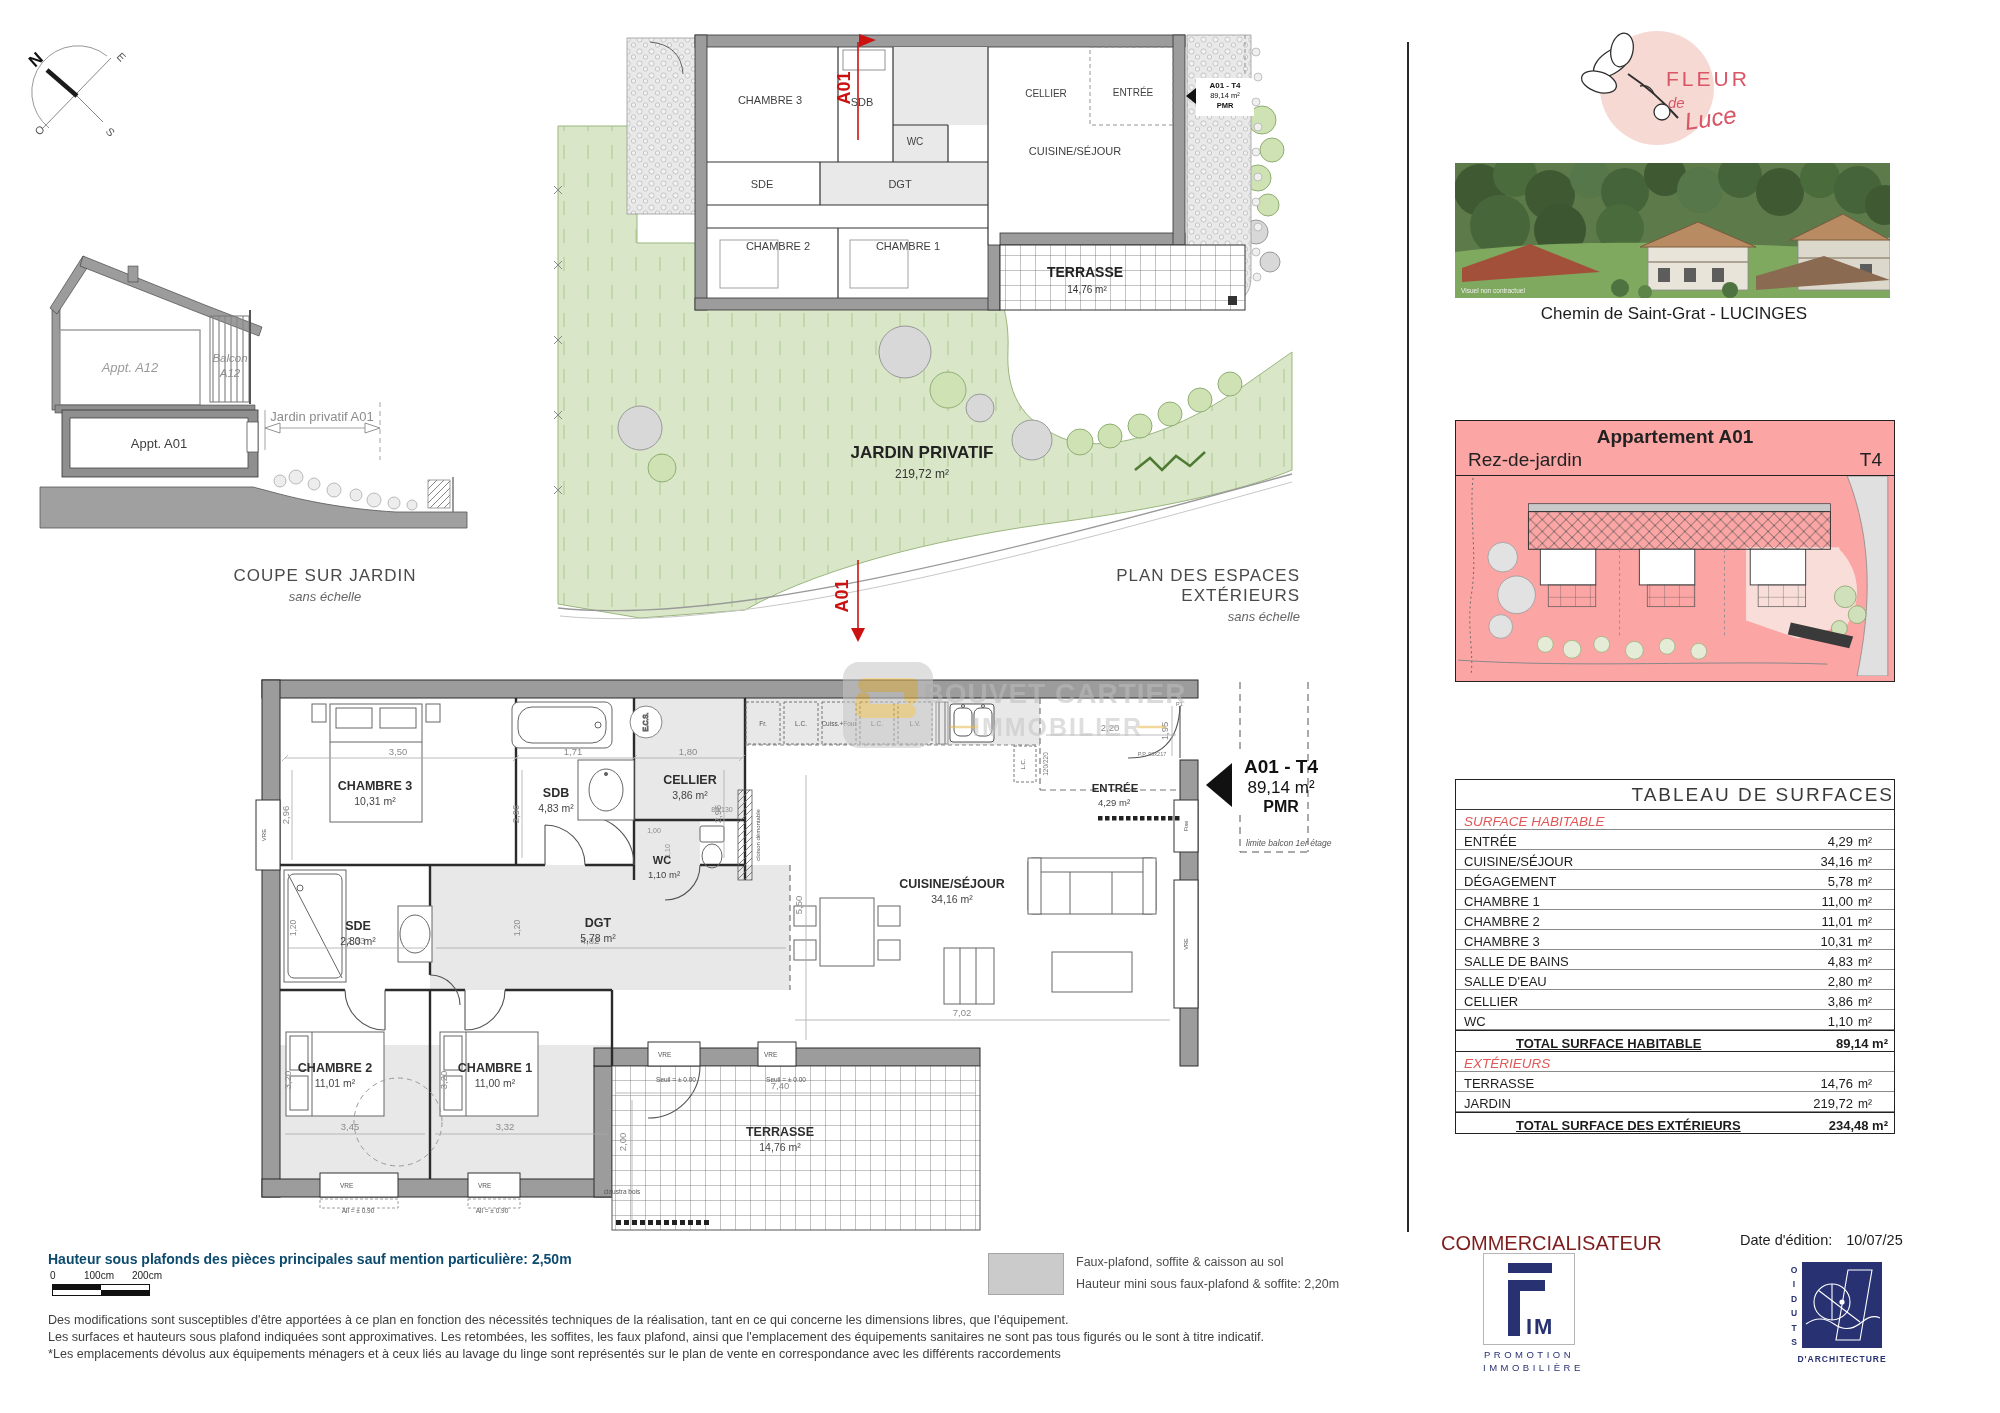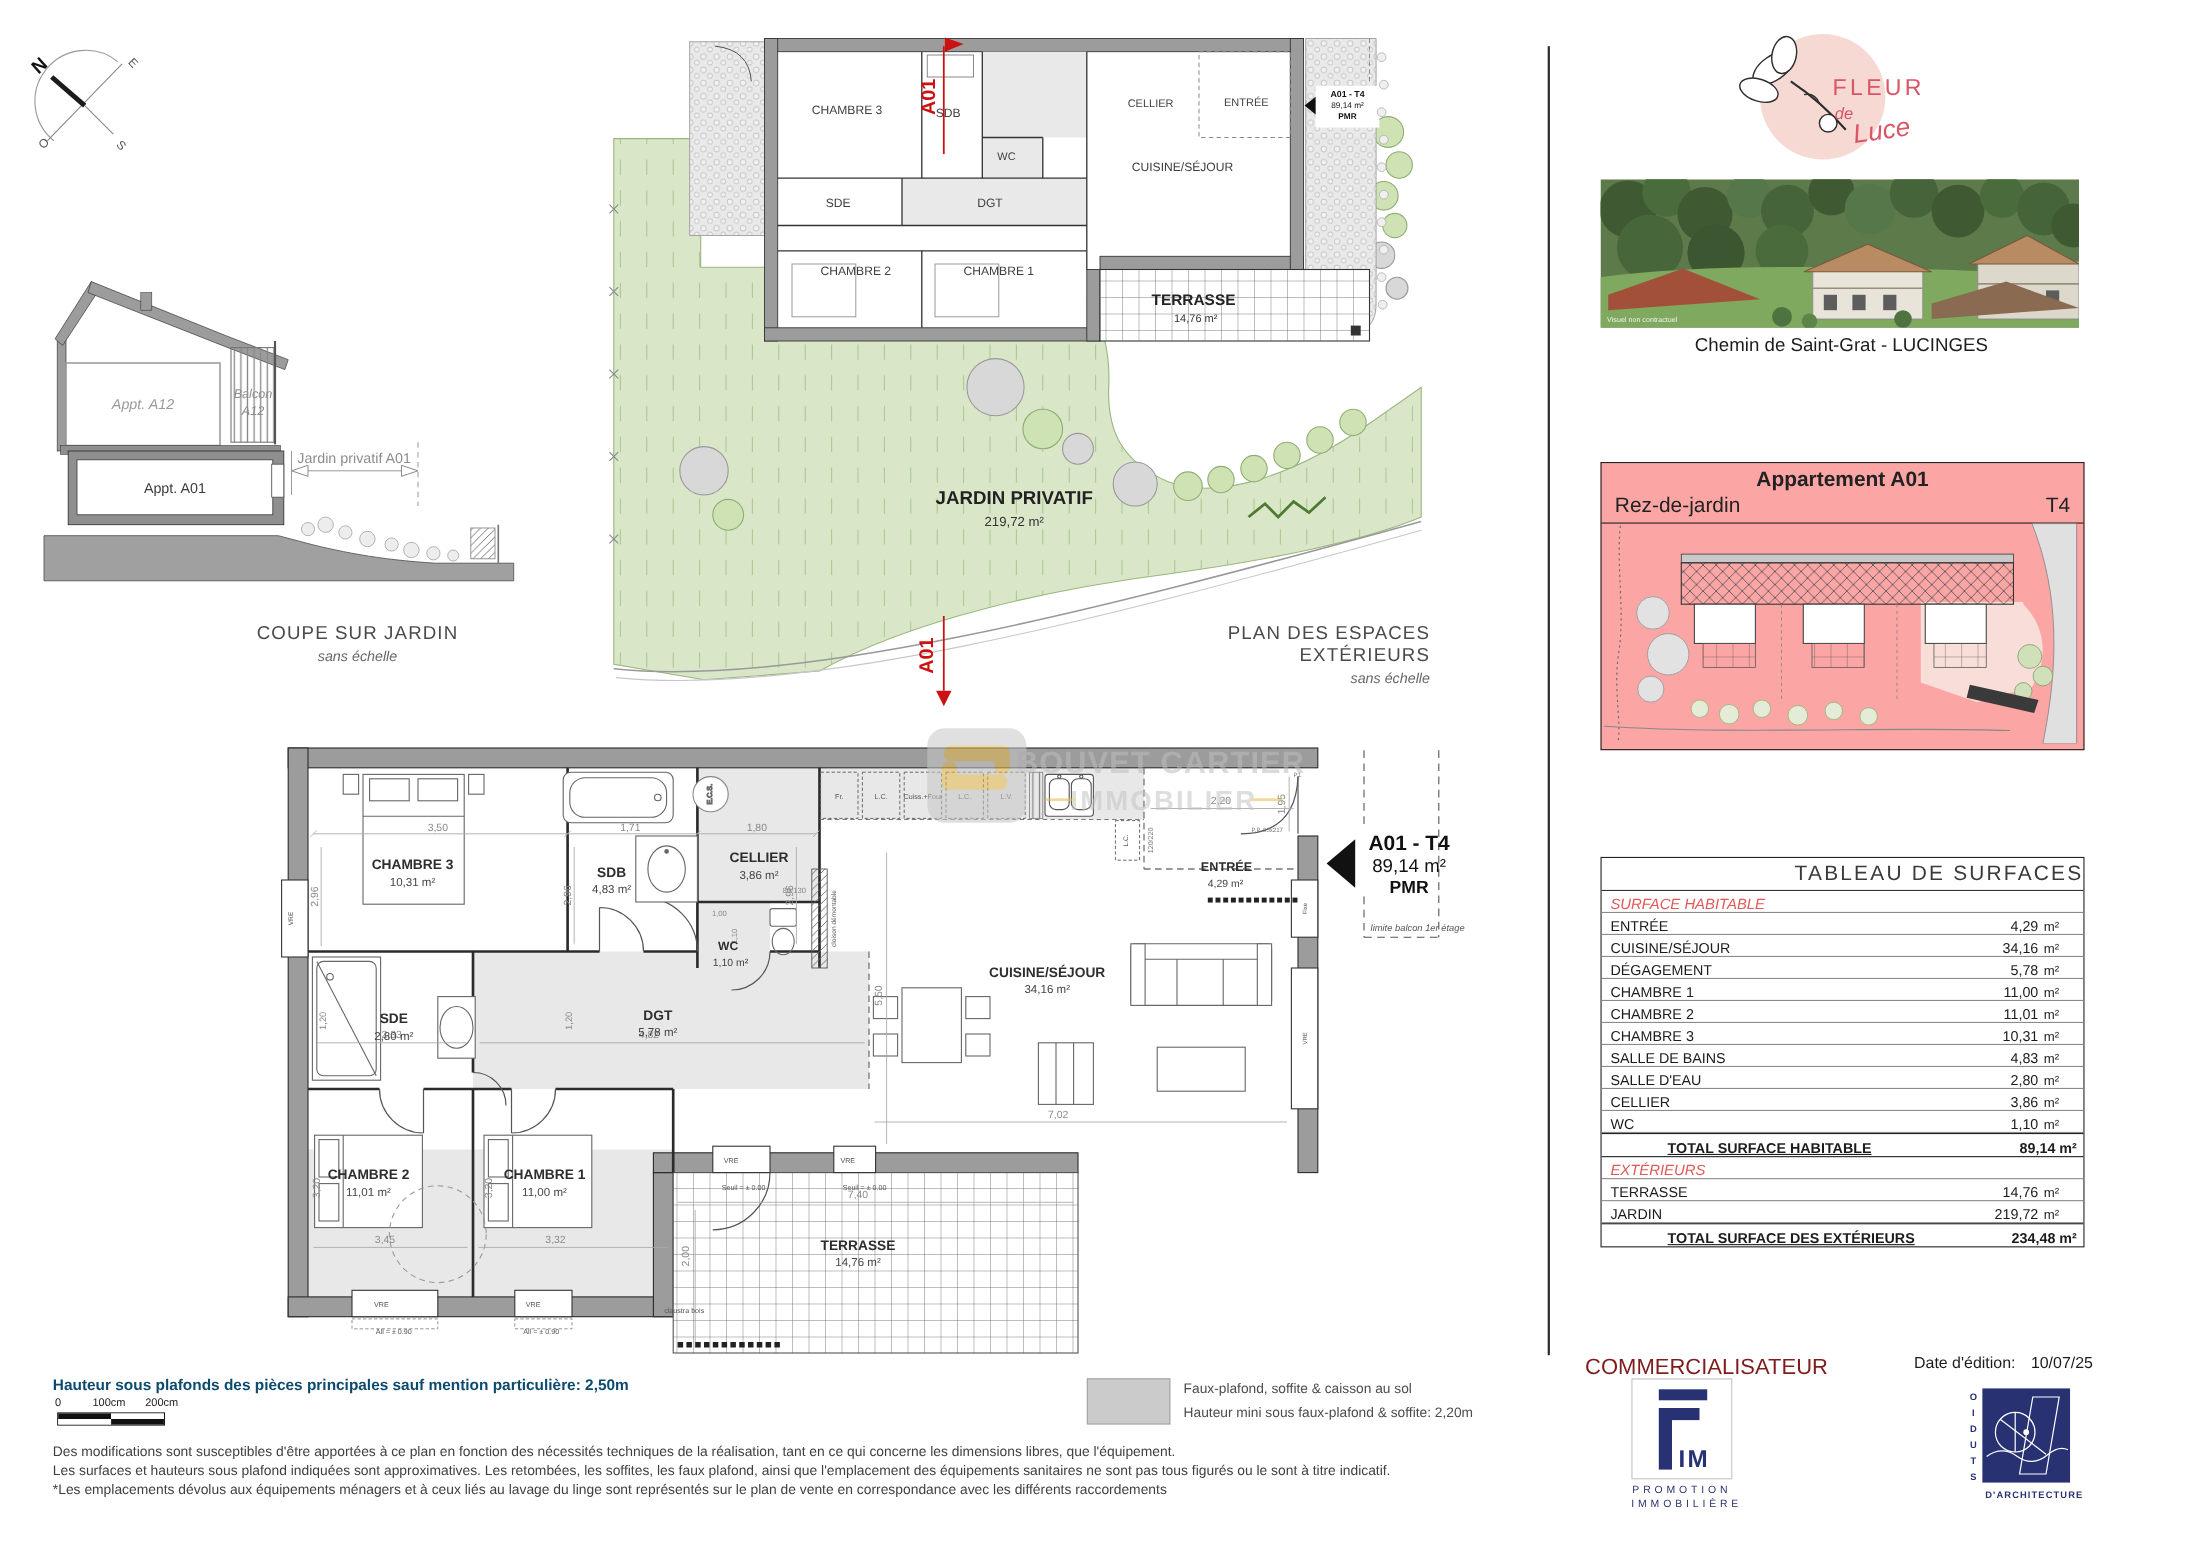--- a/index.html
+++ b/index.html
@@ -22,21 +22,21 @@
   .trow .lab{flex:1;padding-left:8px;white-space:nowrap}
   .trow .val{width:70px;text-align:right}
   .trow .unit{width:36px;padding-left:5px;font-size:12px}
   .trow.total{font-weight:bold;border-top:1.3px solid #222;border-bottom:1.3px solid #222;height:20px}
   .trow.total .lab{padding-left:60px;text-decoration:underline}
   .trow.total .val{width:120px;padding-right:6px}
   .trow:last-child{border-bottom:none}
   .commercial{font-size:20px;color:#7f1d1d}
   .fim-lines{width:92px;text-align:center;color:#283272;font-size:9.5px;letter-spacing:3.5px;line-height:13px}
   .studio-letters{display:flex;flex-direction:column;justify-content:space-between;align-items:center;color:#283272;font-size:8.5px;font-weight:bold}
-  .studio-bottom{width:104px;text-align:right;color:#283272;font-size:8.5px;font-weight:bold;letter-spacing:1px}
+  .studio-bottom{width:104px;text-align:center;color:#283272;font-size:8.5px;font-weight:bold;letter-spacing:1px}
   .date-line{font-size:14.5px;color:#1d1d1d;display:flex;gap:14px}
   
   .height-note{font-weight:bold;font-size:14px;color:#0c4a6e}
   .scale-label{font-size:10px;color:#222}
   .legend-text{font-size:12.5px;color:#4c4c4c}
   .disclaimer{font-size:12.6px;color:#3f3f3f;line-height:17px}
 </style>
 </head>
 <body>
 

